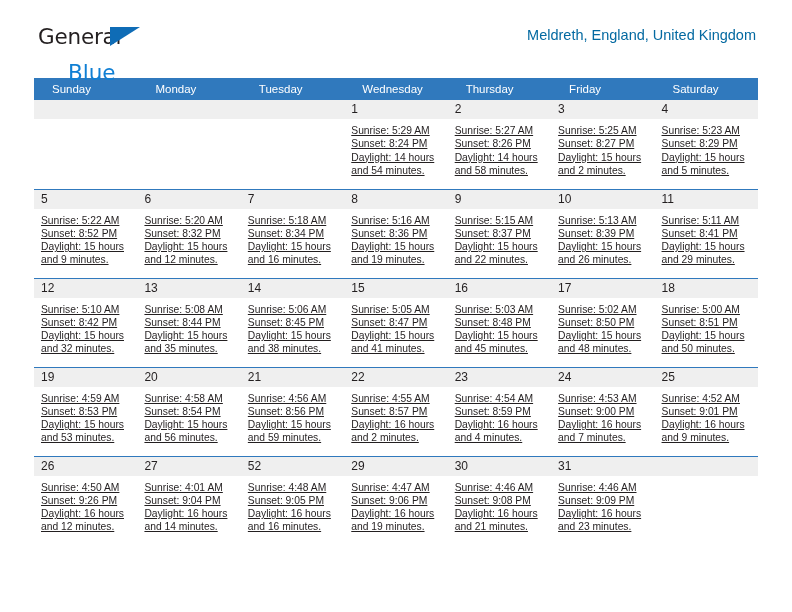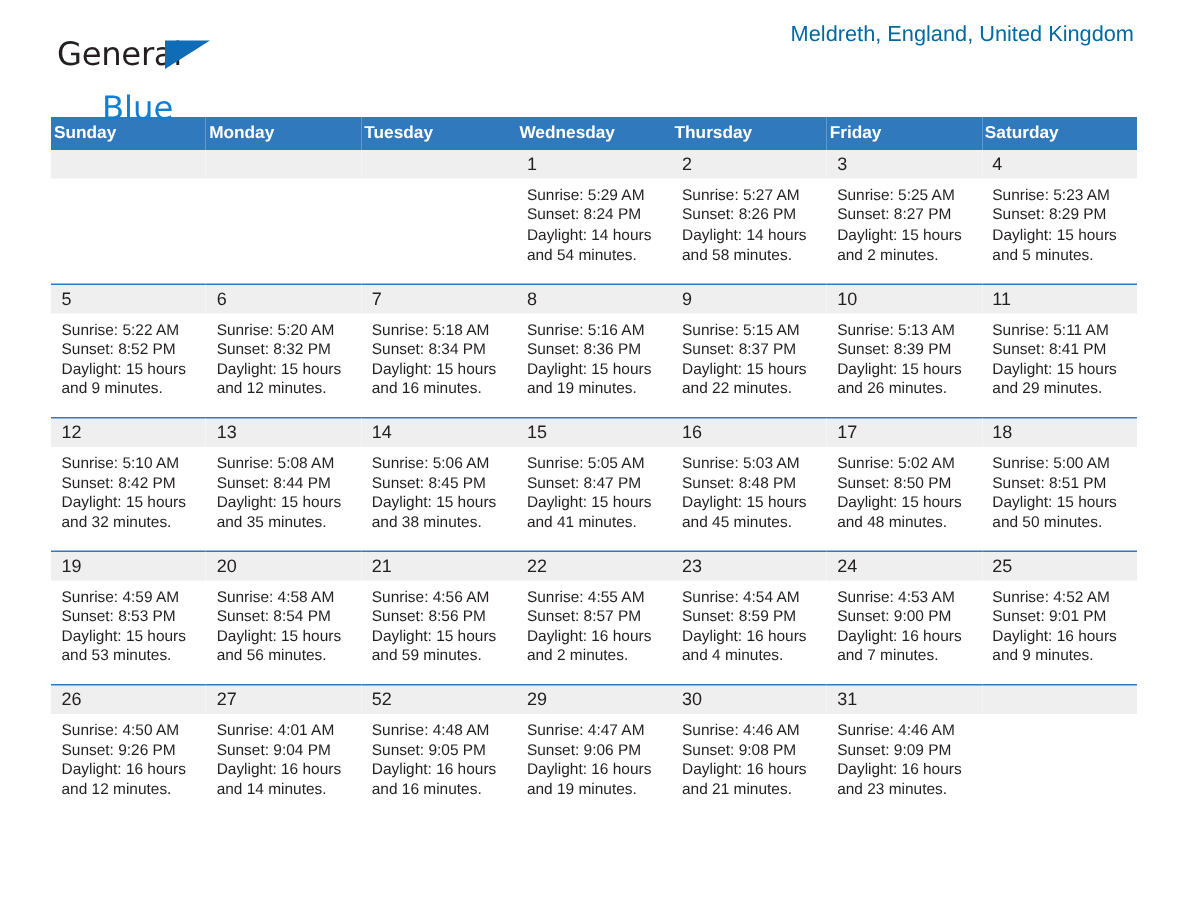--- a/index.html
+++ b/index.html
@@ -14,21 +14,21 @@
     position: relative;
     width: 792px;
     height: 612px;
     padding: 0 34px;
   }
 
   
   .header {
     position: relative;
     height: 72px;
-    padding-top: 10px;
+    padding-top: 22px;
   }
   .logo {
     position: absolute;
     left: 4px;
     top: 26px;
     width: 130px;
     height: 48px;
   }
   .logo-general {
     font-size: 21.5px;
@@ -80,23 +80,23 @@
   .calendar {
     width: 724px;
     border-collapse: collapse;
     table-layout: fixed;
     margin-top: 6px;
   }
   .calendar th {
     background: #3079bd;
     color: #ffffff;
     font-size: 11.5px;
-    font-weight: 700;
+    font-weight: 400;
     text-align: left;
-    padding: 5px 0 5px 2px;
+    padding: 5px 0 5px 18px;
     height: 22px;
     border: none;
   }
   .calendar td {
     vertical-align: top;
     padding: 0;
     border: none;
     border-top: 1.5px solid #3079bd;
     height: 89px;
     width: 103.43px;
@@ -111,20 +111,21 @@
     height: 19px;
     line-height: 19px;
     padding-left: 7px;
   }
   .daynum.empty { background: #efefef; }
   .cell-body {
     padding: 5px 6px 0 7px;
     font-size: 10.3px;
     line-height: 13.3px;
     color: #231f20;
+    text-decoration: underline;
   }
   .cell-body div { white-space: nowrap; }
 </style>
 </head>
 <body>
 
 <div class="page">
 
   <div class="header">
 

